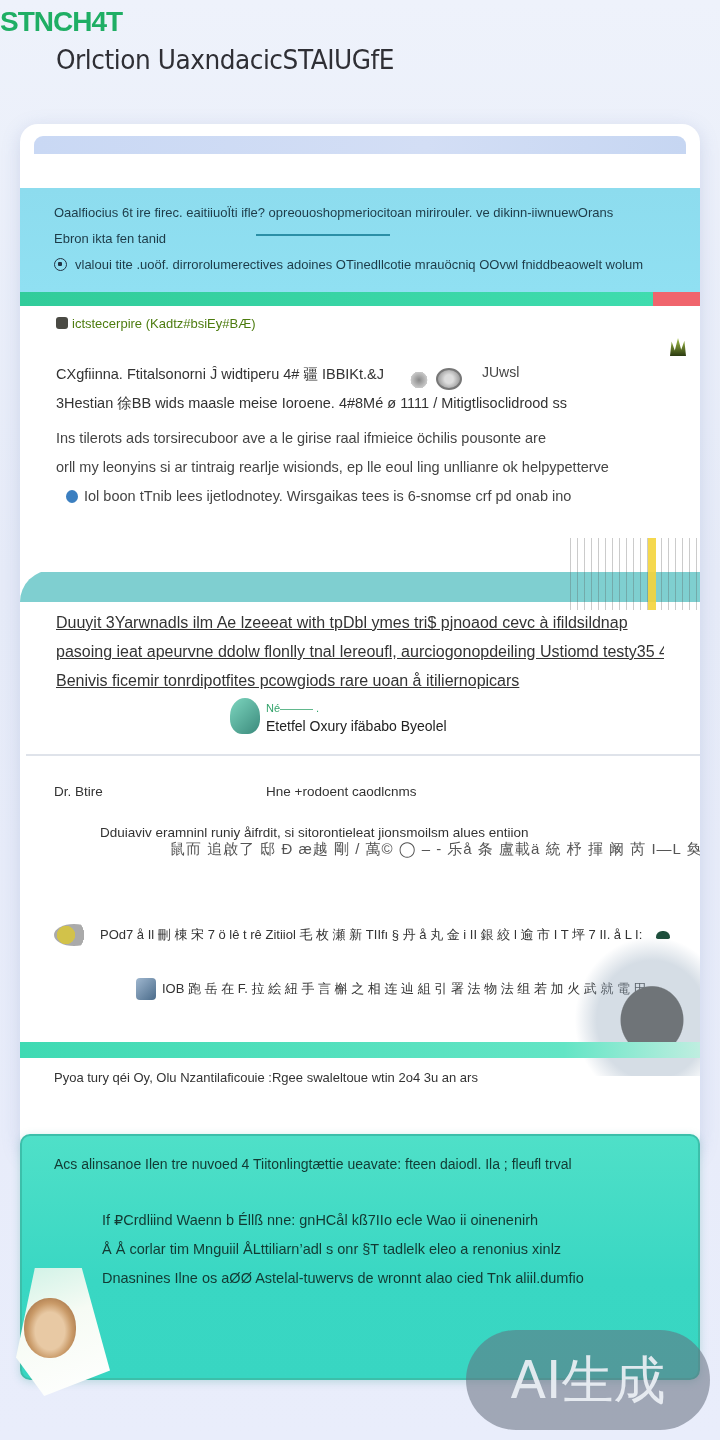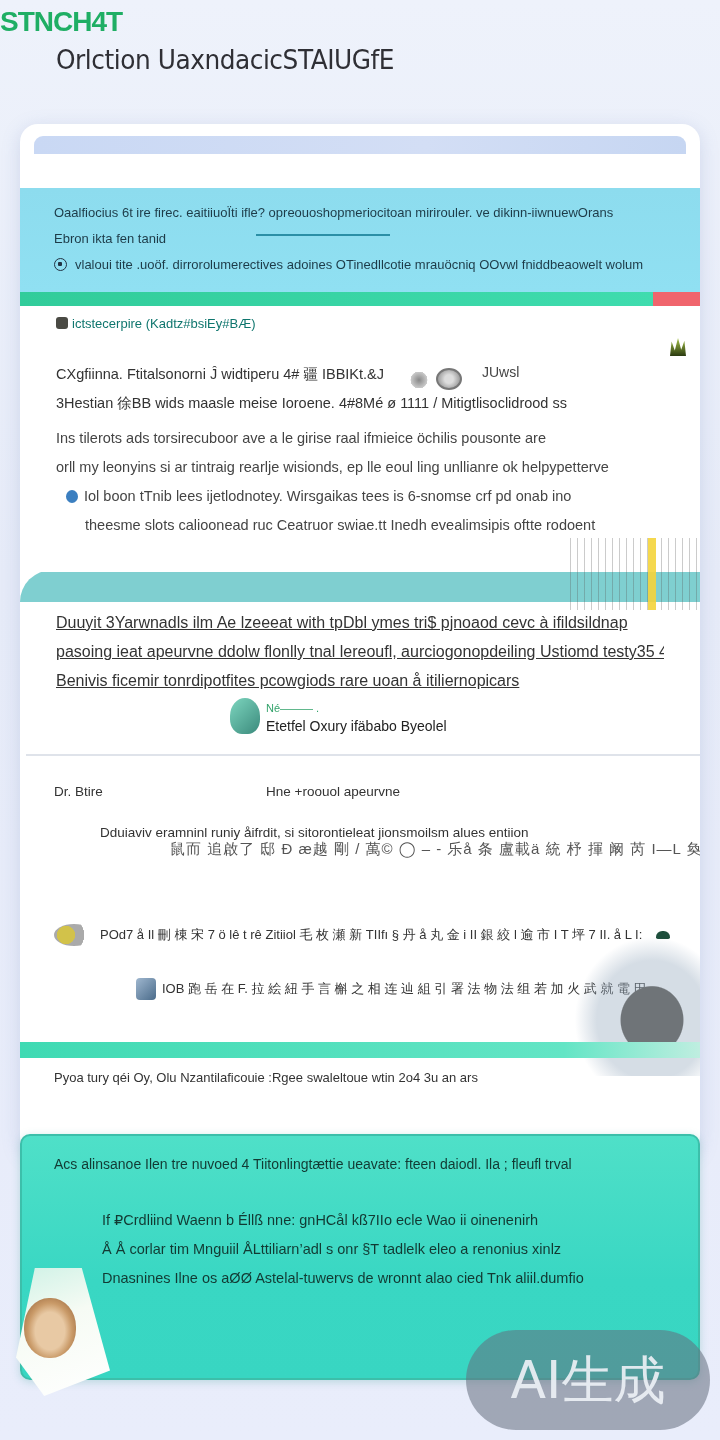--- a/index.html
+++ b/index.html
@@ -47,21 +47,21 @@
       display: inline-block; width: 13px; height: 13px; border: 1.5px solid #234; border-radius: 50%;
       vertical-align: -2px; margin-right: 8px; position: relative;
     }
     .notice .info-icon::after { content: ""; position: absolute; left: 3px; top: 3px; width: 4px; height: 4px; background: #234; border-radius: 1px; }
     .progress {
       position: absolute; left: 0; right: 0; top: 168px; height: 14px; display: flex;
     }
     .progress .fill { flex: 1; background: linear-gradient(90deg, #31cc9a, #3fdcae); }
     .progress .rest { width: 47px; background: #f0656d; }
     .section-label {
-      position: absolute; left: 36px; top: 192px; font-size: 13px; color: #0f766e;
+      position: absolute; left: 36px; top: 192px; font-size: 13px; color: #4d7c0f;
     }
     .section-label .thumb {
       display: inline-block; width: 12px; height: 12px; background: #4a4a44; border-radius: 3px; margin-right: 4px; vertical-align: -1px;
     }
     .grass-icon {
       position: absolute; right: 14px; top: 214px; width: 16px; height: 18px;
       background: linear-gradient(180deg, #a8c54a, #2a3a10); clip-path: polygon(0 100%, 10% 20%, 30% 70%, 50% 0, 70% 65%, 90% 15%, 100% 100%);
     }
     .para { position: absolute; left: 36px; right: 36px; font-size: 14.5px; color: #333; }
     .para .line { height: 29px; line-height: 29px; white-space: nowrap; overflow: hidden; }
@@ -175,21 +175,20 @@
   </div>
   <div style="position:absolute; left:462px; top:240px; font-size:14px; color:#444;">JUwsl</div>
 
   <div class="para muted" style="top:300px;">
     <div class="line">Ins tilerots ads torsirecuboor  ave a le girise raal ifmieice öchilis pousonte are</div>
     <div class="line">orll my leonyins si ar tintraig rearlje wisionds, ep  lle eoul ling  unllianre ok helpypetterve</div>
   </div>
 
   <div class="para muted" style="top:358px; left:46px;">
     <div class="line"><span class="bullet-icon"></span><span>Iol boon  tTnib lees  ijetlodnotey. Wirsgaikas tees  is 6-snomse crf pd onab ino</span></div>
-    <div class="line" style="padding-left:19px;">theesme slots calioonead ruc Ceatruor swiae.tt  Inedh evealimsipis oftte rodoent</div>
   </div>
 
   <div class="wave"></div>
   <div class="lab-art"></div>
 
   <div class="para" style="top:484px; font-size:16px;text-decoration:underline;">
     <div class="line">Duuyit  3Yarwnadls  ilm    Ae lzeeeat   with  tpDbl ymes  tri$ pjnoaod cevc   à ifildsildnap</div>
     <div class="line">pasoing ieat apeurvne ddolw flonlly  tnal lereoufl, aurciogonopdeiling Ustiomd  testy35 4</div>
     <div class="line">Benivis  ficemir tonrdipotfites  pcowgiods rare uoan  å itiliernopicars</div>
   </div>
@@ -198,21 +197,21 @@
     <div class="avatar"></div>
     <div class="meta">
       <div class="mini">Né——— .</div>
       <div>Etetfel  Oxury  ifäbabo Byeolel</div>
     </div>
   </div>
 
   <div class="divider"></div>
 
   <div class="row-heading" style="left:34px;">Dr. Btire</div>
-  <div class="row-heading" style="left:246px;">Hne +roouol  apeurvne</div>
+  <div class="row-heading" style="left:246px;">Hne +rodoent  caodlcnms</div>
 
   <div class="center-block" style="top:694px;">
     <div class="line">Dduiaviv  eramninl runiy åifrdit, si sitorontieleat  jionsmoilsm  alues entiion</div>
   </div>
   <div class="small-cjk">鼠而 追啟了 邸          Đ æ越 剛 / 萬© ◯ – ‐ 乐å 条       盧載ä 統  杼  揮 阚 芮   I—L  奐  I§.</div>
 
   <div class="icon-row" style="left:34px; top:800px;">
     <span class="ico-coins"></span>
     <span>POd7 å Il 刪 棟 宋 7 ö lê  t rê  Zitiiol  毛  枚  瀬 新 TIIfı  § 丹  å  丸  金 i II 銀 絞 l    逾 市  I T 坪  7 II.  å  L I:</span>
     <span class="ico-mini"></span>

